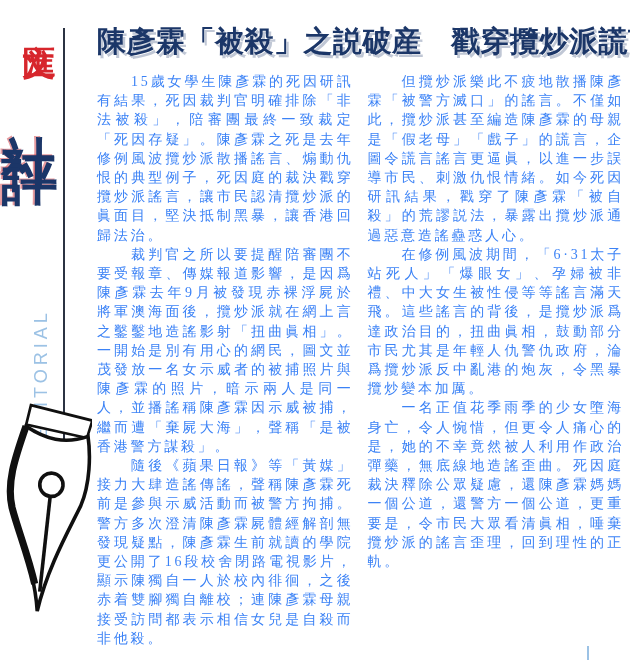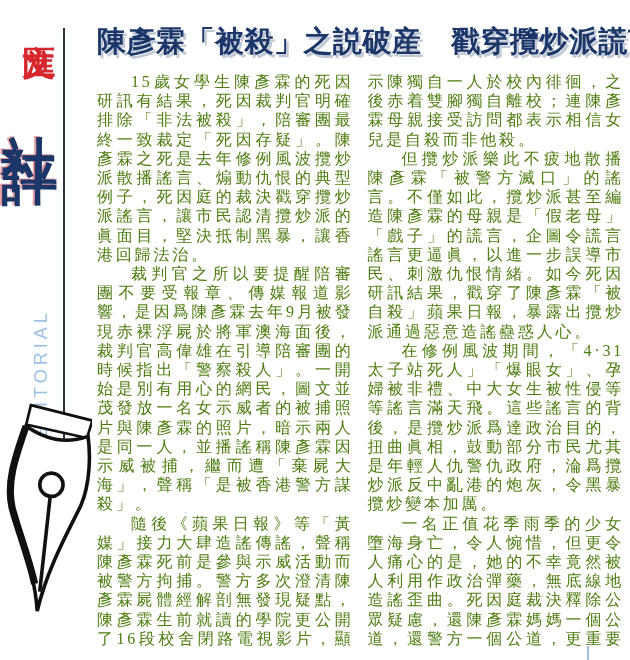--- a/index.html
+++ b/index.html
@@ -39,22 +39,22 @@
   .main{position:absolute;left:97px;top:0;width:527px;height:660px;}
   .headline{
     margin:0;position:absolute;left:0;top:22px;width:527px;
     font-size:29px;font-weight:bold;color:#1b3668;
     letter-spacing:0.5px;white-space:nowrap;
     text-shadow:2.5px 2.5px 0 rgba(27,54,104,0.28);
   }
   .article{
     position:absolute;left:0;top:72px;width:527px;height:578px;
     column-count:2;column-gap:14px;column-fill:auto;
-    font-size:16px;line-height:19.2px;letter-spacing:2.8px;
-    color:#4d7c0f;text-align:justify;text-justify:inter-character;
+    font-size:14px;line-height:19.2px;letter-spacing:2.8px;
+    color:#3b82f6;text-align:justify;text-justify:inter-character;
   }
   .article p{margin:0;text-indent:34px;}
   .cursor-artifact{
     position:absolute;left:587px;top:646px;width:2px;height:14px;
     background:#9cc2e5;
   }
 </style>
 </head>
 <body>
 
@@ -73,21 +73,21 @@
         <path d="M52 105 L51.5 212" stroke="#101010" stroke-width="4"></path>
       </g>
     </svg>
   </div>
 </div>
 
 <div class="main">
   <h1 class="headline">陳彥霖「被殺」之説破産　戳穿攬炒派謊言</h1>
   <div class="article">
     <p>15歲女學生陳彥霖的死因研訊有結果，死因裁判官明確排除「非法被殺」，陪審團最終一致裁定「死因存疑」。陳彥霖之死是去年修例風波攬炒派散播謠言、煽動仇恨的典型例子，死因庭的裁決戳穿攬炒派謠言，讓市民認清攬炒派的眞面目，堅決抵制黑暴，讓香港回歸法治。</p>
-    <p>裁判官之所以要提醒陪審團不要受報章、傳媒報道影響，是因爲陳彥霖去年9月被發現赤裸浮屍於將軍澳海面後，裁判官高偉雄在引導陪審團的時候指出「警察殺人」。一開始是別有用心的網民，圖文並茂發放一名女示威者的被捕照片與陳彥霖的照片，暗示兩人是同一人，並播謠稱陳彥霖因示威被捕，繼而遭「棄屍大海」，聲稱「是被香港警方謀殺」。</p>
+    <p>裁判官之所以要提醒陪審團不要受報章、傳媒報道影響，是因爲陳彥霖去年9月被發現赤裸浮屍於將軍澳海面後，攬炒派就在網上言之鑿鑿地造謠影射「扭曲眞相」。一開始是別有用心的網民，圖文並茂發放一名女示威者的被捕照片與陳彥霖的照片，暗示兩人是同一人，並播謠稱陳彥霖因示威被捕，繼而遭「棄屍大海」，聲稱「是被香港警方謀殺」。</p>
     <p>隨後《蘋果日報》等「黃媒」接力大肆造謠傳謠，聲稱陳彥霖死前是參與示威活動而被警方拘捕。警方多次澄清陳彥霖屍體經解剖無發現疑點，陳彥霖生前就讀的學院更公開了16段校舍閉路電視影片，顯示陳獨自一人於校內徘徊，之後赤着雙腳獨自離校；連陳彥霖母親接受訪問都表示相信女兒是自殺而非他殺。</p>
-    <p>但攬炒派樂此不疲地散播陳彥霖「被警方滅口」的謠言。不僅如此，攬炒派甚至編造陳彥霖的母親是「假老母」「戲子」的謊言，企圖令謊言謠言更逼眞，以進一步誤導市民、刺激仇恨情緒。如今死因研訊結果，戳穿了陳彥霖「被自殺」蘋果日報，暴露出攬炒派通過惡意造謠蠱惑人心。</p>
-    <p>在修例風波期間，「4·31太子站死人」「爆眼女」、孕婦被非禮、中大女生被性侵等等謠言滿天飛。這些謠言的背後，是攬炒派爲達政治目的，扭曲眞相，鼓動部分市民尤其是年輕人仇警仇政府，淪爲攬炒派反中亂港的炮灰，令黑暴攬炒變本加厲。</p>
+    <p>但攬炒派樂此不疲地散播陳彥霖「被警方滅口」的謠言。不僅如此，攬炒派甚至編造陳彥霖的母親是「假老母」「戲子」的謊言，企圖令謊言謠言更逼眞，以進一步誤導市民、刺激仇恨情緒。如今死因研訊結果，戳穿了陳彥霖「被自殺」的荒謬説法，暴露出攬炒派通過惡意造謠蠱惑人心。</p>
+    <p>在修例風波期間，「6·31太子站死人」「爆眼女」、孕婦被非禮、中大女生被性侵等等謠言滿天飛。這些謠言的背後，是攬炒派爲達政治目的，扭曲眞相，鼓動部分市民尤其是年輕人仇警仇政府，淪爲攬炒派反中亂港的炮灰，令黑暴攬炒變本加厲。</p>
     <p>一名正值花季雨季的少女墮海身亡，令人惋惜，但更令人痛心的是，她的不幸竟然被人利用作政治彈藥，無底線地造謠歪曲。死因庭裁決釋除公眾疑慮，還陳彥霖媽媽一個公道，還警方一個公道，更重要是，令市民大眾看清眞相，唾棄攬炒派的謠言歪理，回到理性的正軌。</p>
   </div>
 </div>
 
 <div class="cursor-artifact"></div>
 
 </body></html>

